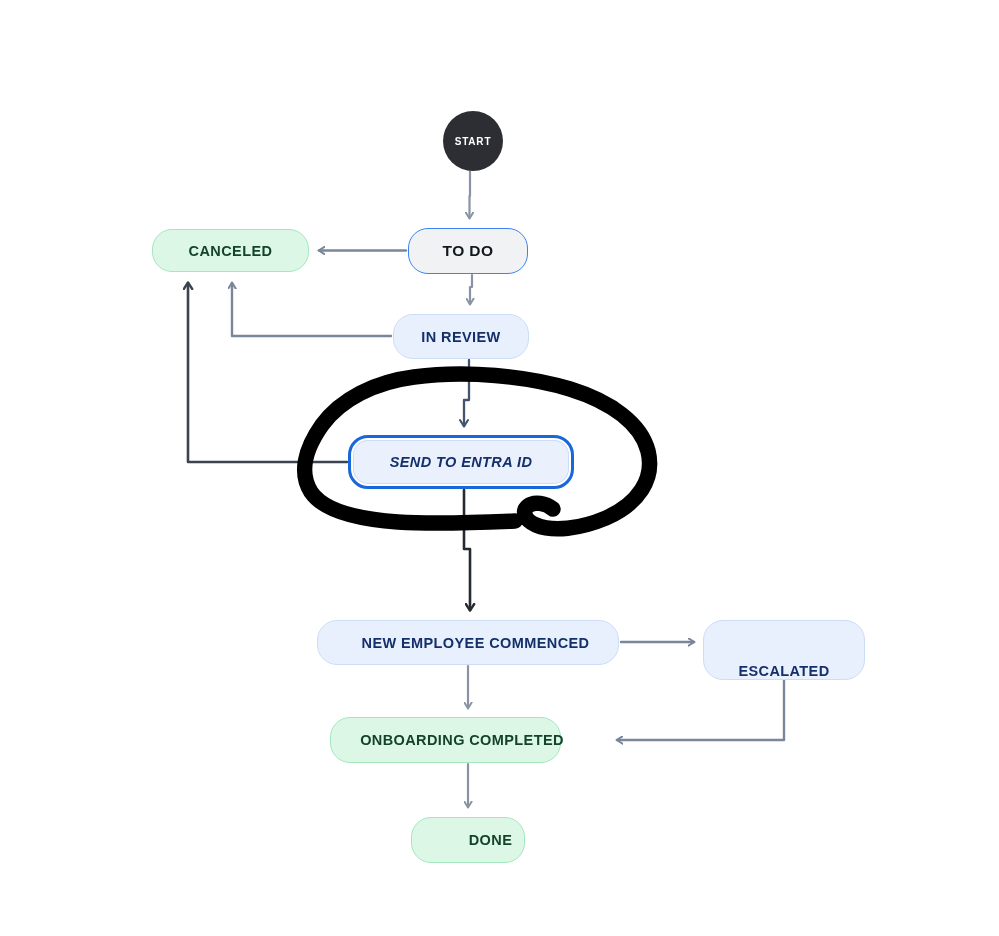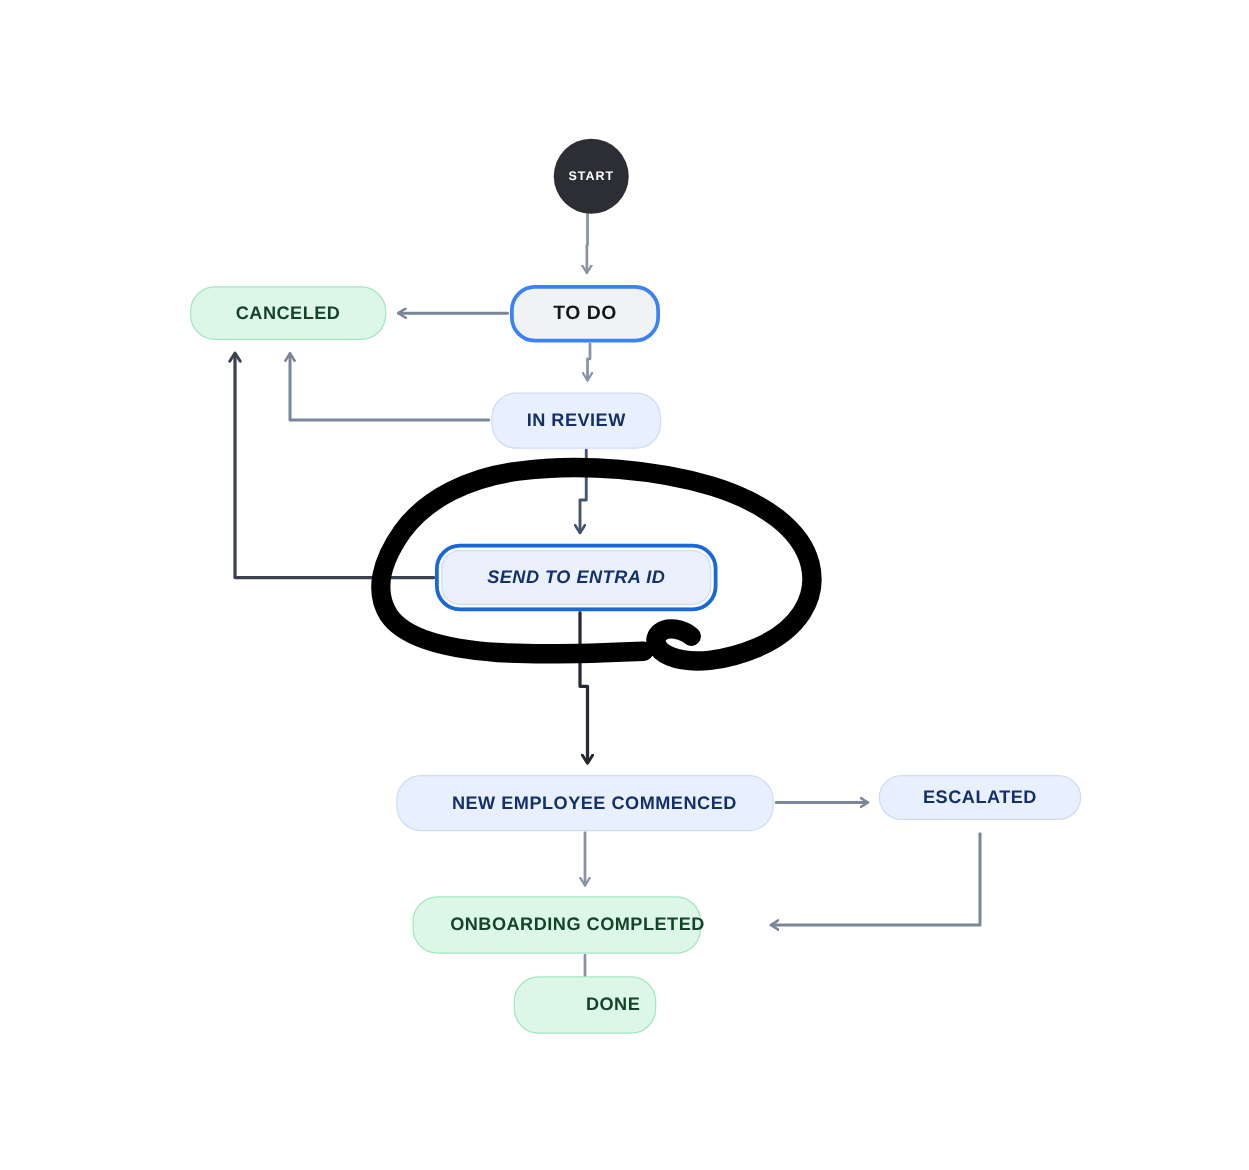--- a/index.html
+++ b/index.html
@@ -47,21 +47,21 @@
     border-radius: 50%;
     background: #2c2e33;
     color: #ffffff;
     font-size: 10px;
     letter-spacing: 0.8px;
     border: none;
   }
   
   .node-grey {
     background: #f1f2f4;
-    border: 3px solid #3b82f6;
+    border: 1px solid #3b82f6;
     color: #11181c;
     font-size: 15.5px;
   }
   
   .node-blue {
     background: #e9f0fd;
     border: 1px solid #cddcf7;
     color: #14306b;
     font-size: 14.5px;
   }
@@ -149,29 +149,29 @@
   </div>
 
   <div class="node node-blue node-selected" style="left:348px; top:435px; width:226px; height:54px;font-style:italic;">
     <span class="node-label">SEND TO ENTRA ID</span>
   </div>
 
   <div class="node node-blue" style="left:317px; top:620px; width:302px; height:45px;padding-left:15px;">
     <span class="node-label">NEW EMPLOYEE COMMENCED</span>
   </div>
 
-  <div class="node node-blue" style="left:703px; top:620px; width:162px; height:36px;">
+  <div class="node node-blue" style="left:703px; top:620px; width:162px; height:60px;align-items:flex-end;">
     <span class="node-label">ESCALATED</span>
   </div>
 
   <div class="node node-green" style="left:330px; top:717px; width:231px; height:46px;padding-left:33px;">
     <span class="node-label">ONBOARDING COMPLETED</span>
   </div>
 
-  <div class="node node-green" style="left:411px; top:781px; width:114px; height:46px;padding-left:45px;">
+  <div class="node node-green" style="left:411px; top:817px; width:114px; height:46px;padding-left:45px;">
     <span class="node-label">DONE</span>
   </div>
 
   <svg class="annotation" viewBox="0 0 999 936" width="999" height="936" xmlns="http://www.w3.org/2000/svg">
     <path d="M515,521
              C 470,523 430,524 398,522
              C 356,519 323,510 311,492
              C 299,473 305,449 322,425
              C 341,399 375,382 414,377
              C 466,370 527,376 570,389

